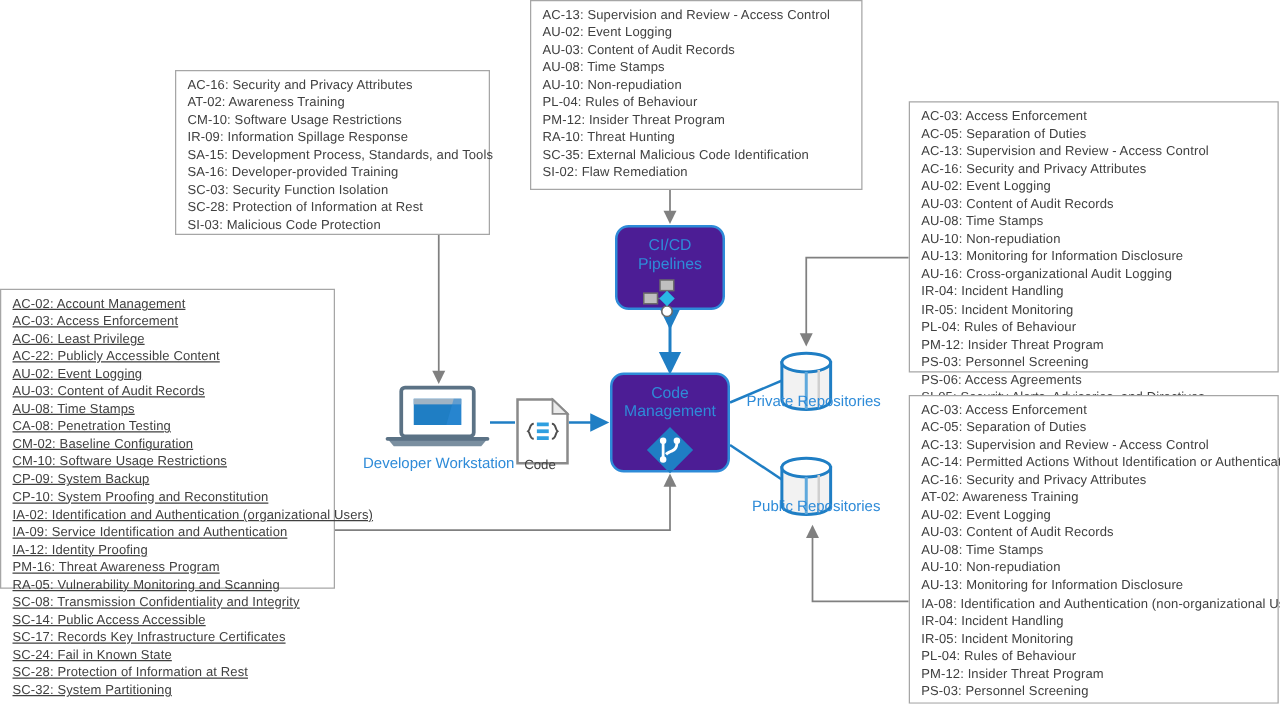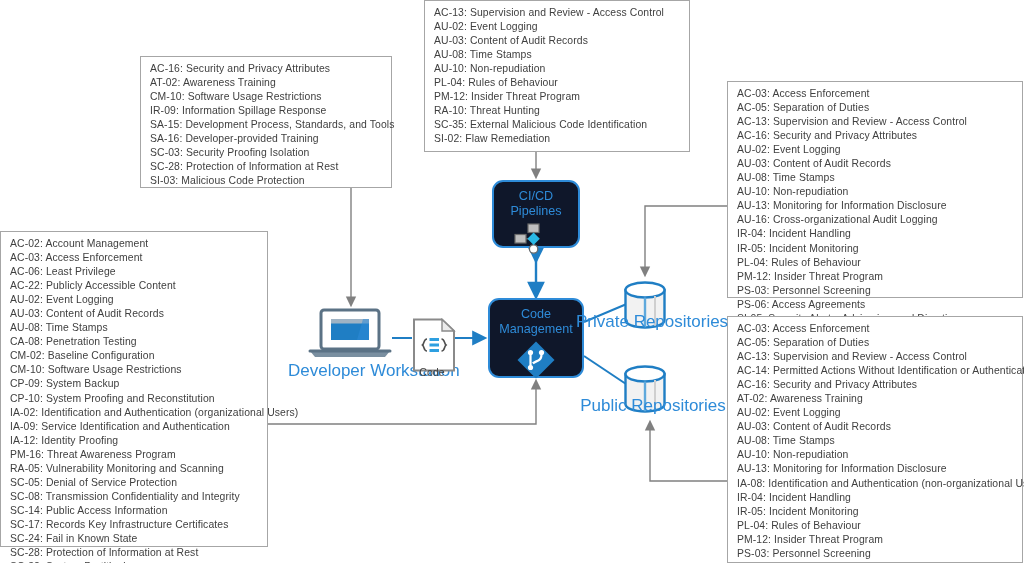--- a/index.html
+++ b/index.html
@@ -24,34 +24,34 @@
   .note .line {
     font-size:10.4px;
     line-height:14.05px;
     color:#404040;
     white-space:nowrap;
     letter-spacing:0.01em;
   }
 
   #note-devworkstation { left:140px;  top:56px;  width:252px; height:132px; }
   #note-pipelines      { left:424px;  top:0px;   width:266px; height:152px; }
-  #note-codemgmt-left  { left:0px;    top:231px; width:268px; height:316px; }
+  #note-codemgmt-left  { left:0px;    top:231px; width:268px; height:240px;text-decoration:underline; }
   #note-private        { left:727px;  top:81px;  width:296px; height:217px; }
   #note-public         { left:727px;  top:316px; width:296px; height:247px; }
 
   
   .connectors { position:absolute; left:0; top:0; width:1024px; height:563px; pointer-events:none; }
 
   
   .node-box {
     position:absolute;
     box-sizing:border-box;
     border:2px solid #2e8bd8;
     border-radius:11px;
-    background:#0f172a;
+    background:#4c1d95;
     display:flex;
     flex-direction:column;
     align-items:center;
     justify-content:flex-start;
     padding-top:7px;
   }
   .node-box .node-title {
     color:#2e8bd8;
     font-size:12.6px;
     line-height:15px;
@@ -60,21 +60,21 @@
   }
   #node-pipelines { left:492px; top:180px; width:88px; height:68px; }
   #node-codemgmt  { left:488px; top:298px; width:96px; height:80px; }
 
   .node-glyph { margin-top:3px; }
 
   
   .icon-label {
     position:absolute;
     color:#2e8bd8;
-    font-size:17px;
+    font-size:12px;
     line-height:15px;
     text-align:center;
     white-space:nowrap;
   }
   .icon-label.dark { color:#404040; font-size:10.6px; }
 
   #label-devworkstation { left:288px; top:363px; width:126px; }
   #label-code           { left:397px; top:365px; width:70px; }
   #label-private        { left:576px; top:314px; width:150px; }
   #label-public         { left:578px; top:398px; width:150px; }
@@ -138,21 +138,21 @@
     </g>
   </svg>
 
   <div class="note" id="note-devworkstation">
     <div class="line">AC-16: Security and Privacy Attributes</div>
     <div class="line">AT-02: Awareness Training</div>
     <div class="line">CM-10: Software Usage Restrictions</div>
     <div class="line">IR-09: Information Spillage Response</div>
     <div class="line">SA-15: Development Process, Standards, and Tools</div>
     <div class="line">SA-16: Developer-provided Training</div>
-    <div class="line">SC-03: Security Proofing Isolation</div>
+    <div class="line">SC-03: Security Function Isolation</div>
     <div class="line">SC-28: Protection of Information at Rest</div>
     <div class="line">SI-03: Malicious Code Protection</div>
   </div>
 
   <div class="note" id="note-pipelines">
     <div class="line">AC-13: Supervision and Review - Access Control</div>
     <div class="line">AU-02: Event Logging</div>
     <div class="line">AU-03: Content of Audit Records</div>
     <div class="line">AU-08: Time Stamps</div>
     <div class="line">AU-10: Non-repudiation</div>
@@ -174,23 +174,22 @@
     <div class="line">CA-08: Penetration Testing</div>
     <div class="line">CM-02: Baseline Configuration</div>
     <div class="line">CM-10: Software Usage Restrictions</div>
     <div class="line">CP-09: System Backup</div>
     <div class="line">CP-10: System Proofing and Reconstitution</div>
     <div class="line">IA-02: Identification and Authentication (organizational Users)</div>
     <div class="line">IA-09: Service Identification and Authentication</div>
     <div class="line">IA-12: Identity Proofing</div>
     <div class="line">PM-16: Threat Awareness Program</div>
     <div class="line">RA-05: Vulnerability Monitoring and Scanning</div>
-    <div class="line">SC-05: Denial of Service Protection</div>
     <div class="line">SC-08: Transmission Confidentiality and Integrity</div>
-    <div class="line">SC-14: Public Access Information</div>
+    <div class="line">SC-14: Public Access Accessible</div>
     <div class="line">SC-17: Records Key Infrastructure Certificates</div>
     <div class="line">SC-24: Fail in Known State</div>
     <div class="line">SC-28: Protection of Information at Rest</div>
     <div class="line">SC-32: System Partitioning</div>
 
   </div>
 
   <div class="note" id="note-private">
     <div class="line">AC-03: Access Enforcement</div>
     <div class="line">AC-05: Separation of Duties</div>

